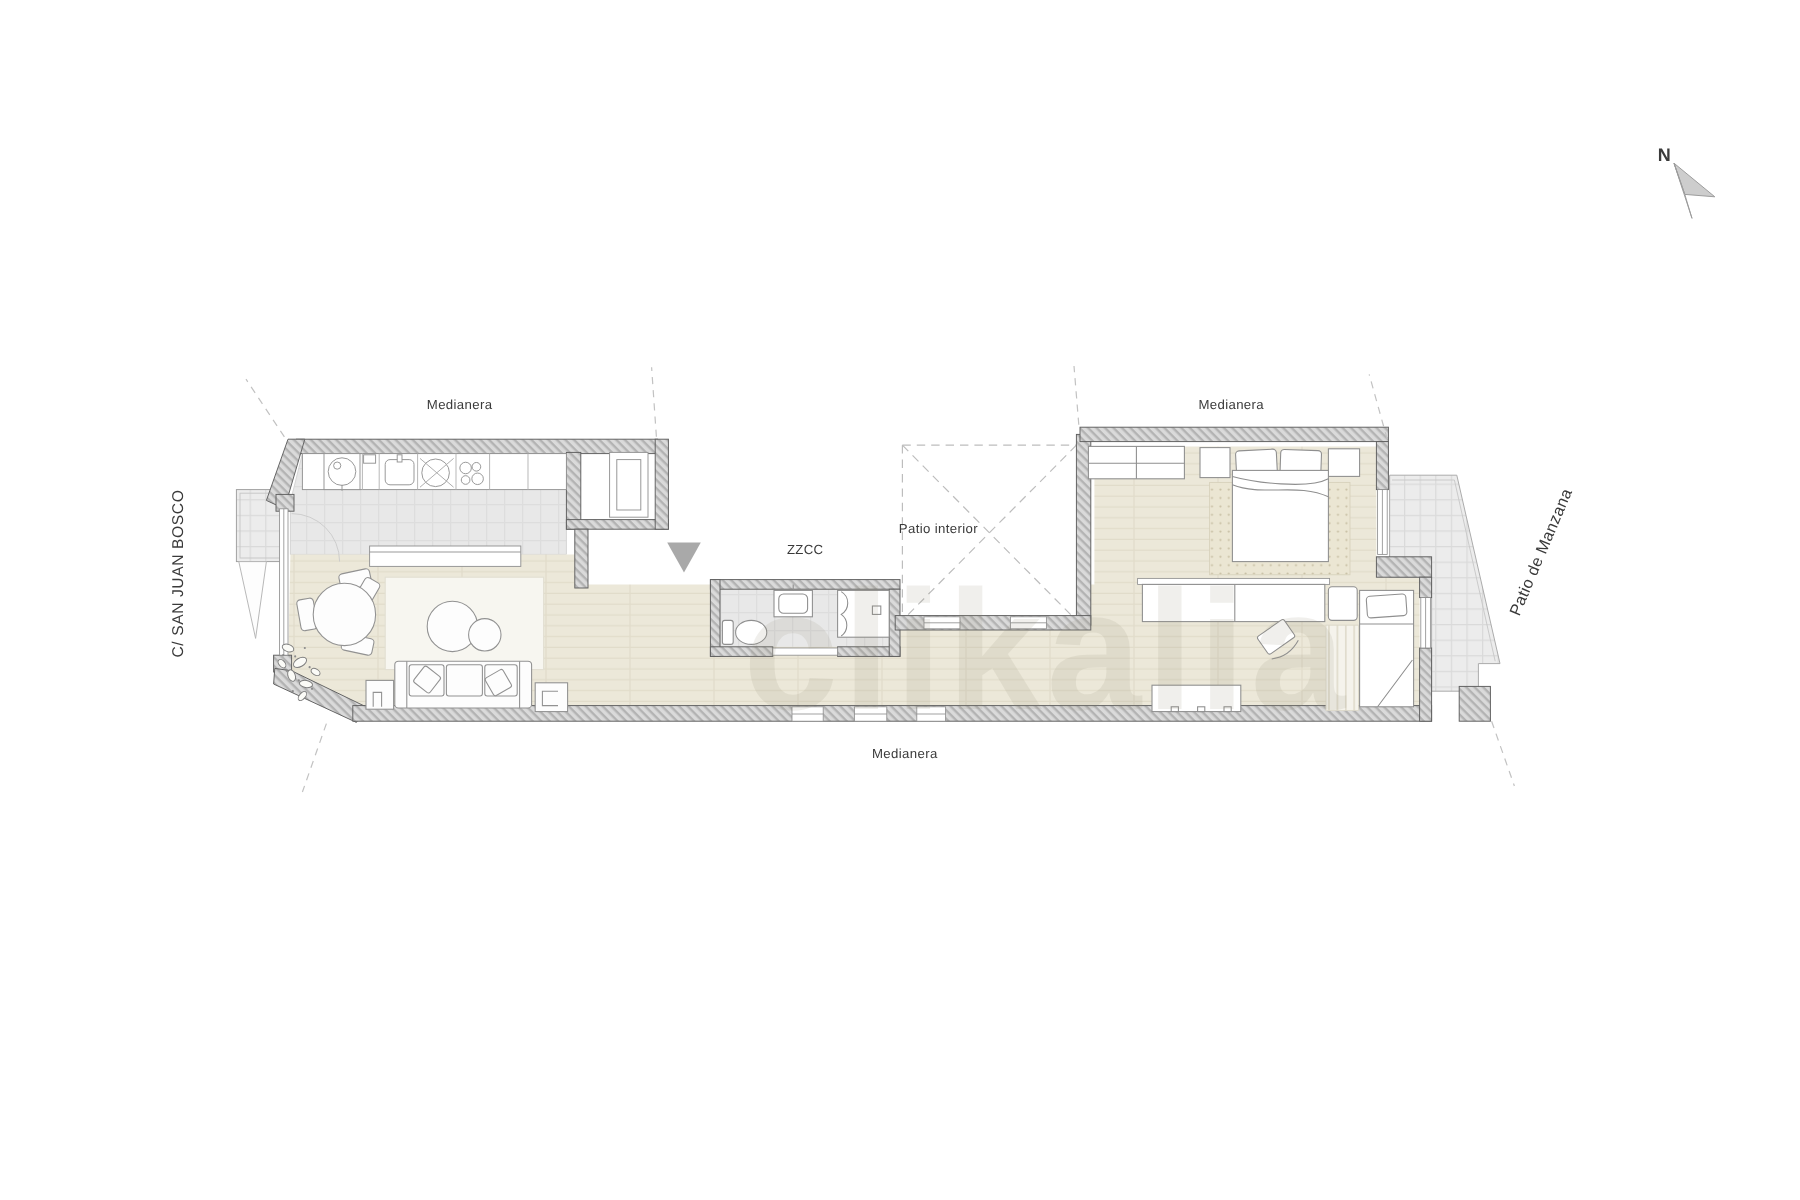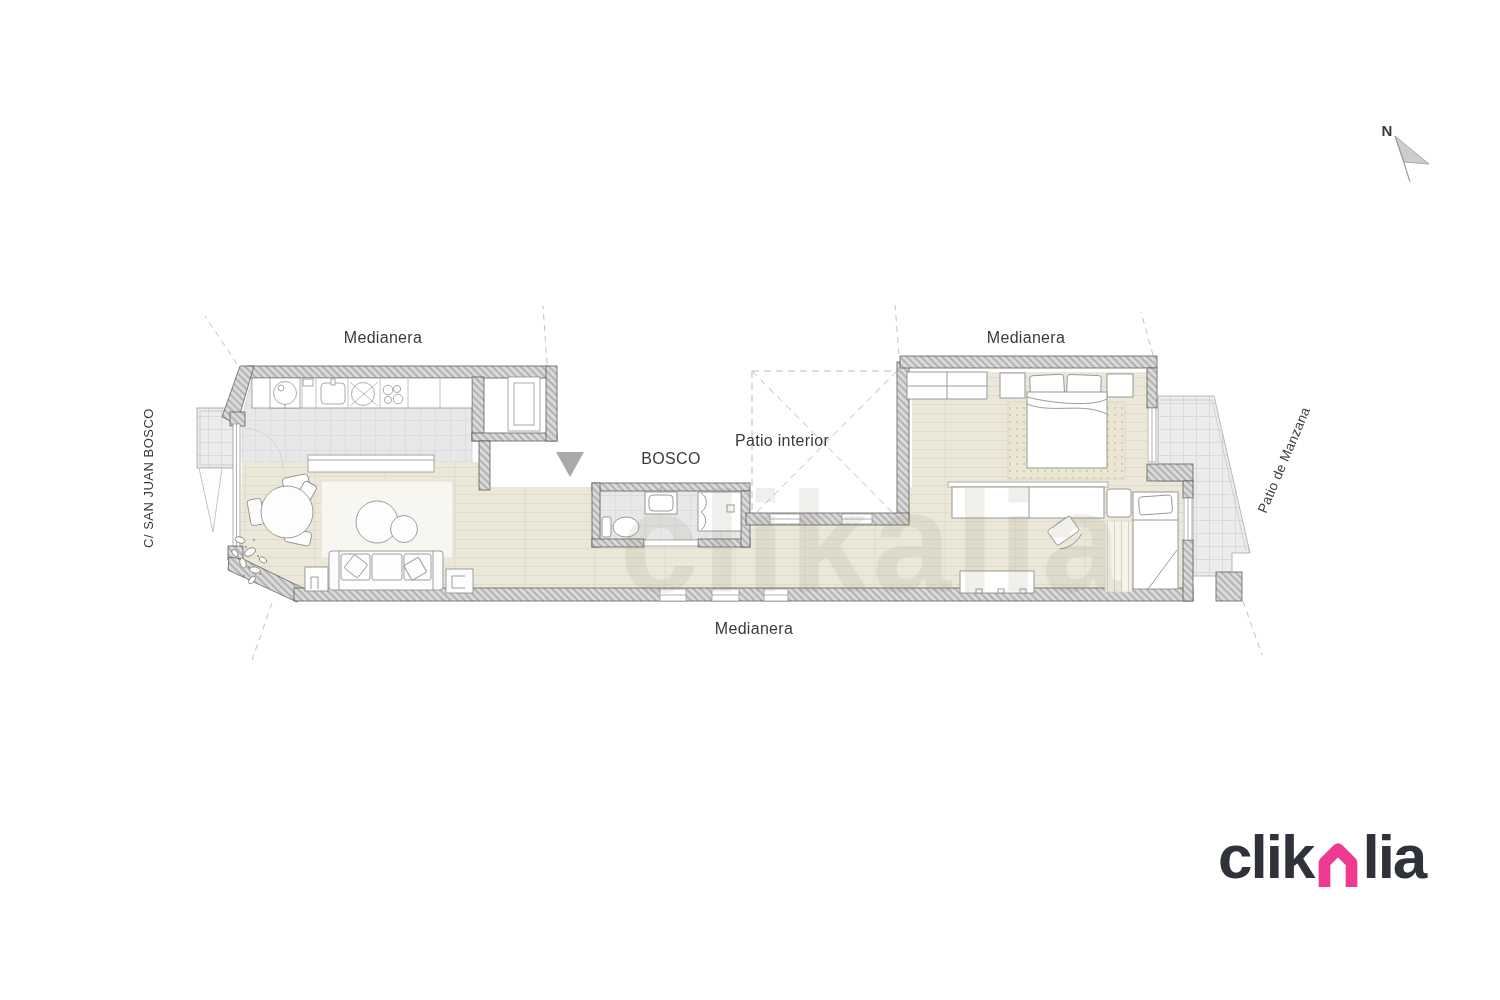--- a/index.html
+++ b/index.html
@@ -1,19 +1,19 @@
 <!DOCTYPE html>
 <html><head>
 <meta charset="utf-8">
 <style>
   html,body{margin:0;padding:0;background:#ffffff;}
   #canvas{position:relative;width:1500px;height:1000px;background:#fff;overflow:hidden;
           font-family:"Liberation Sans",sans-serif;}
   #plan-svg{position:absolute;left:0;top:0;}
-  .lbl{position:absolute;transform:translate(-50%,-50%);color:#3a3a3a;font-size:16px;
+  .lbl{position:absolute;transform:translate(-50%,-50%);color:#3a3a3a;font-size:11px;
        letter-spacing:.3px;white-space:nowrap;}
   .lbl-street{font-size:13px;transform:translate(-50%,-50%) rotate(-90deg);letter-spacing:.5px;}
   .lbl-patio-right{font-size:13.5px;transform:translate(-50%,-50%) rotate(-67deg);}
   .lbl-n{font-size:15px;font-weight:600;}
   #watermark{position:absolute;left:395px;top:472px;width:730px;text-align:right;
              font-size:142px;font-weight:700;letter-spacing:4px;color:#8f8a74;opacity:.13;
              line-height:1;pointer-events:none;}
   #logo{position:absolute;left:1218px;top:826px;display:flex;align-items:flex-end;}
   #logo span{font-size:62px;font-weight:700;letter-spacing:-2px;line-height:1;color:#2f323a;}
   #logo svg{margin:0 3px 1px 4px;}
@@ -290,29 +290,22 @@
 
   <g stroke="#9a9a9a" stroke-width=".8" stroke-linejoin="round">
     <polygon points="1395,136 1429,164 1404,162" fill="#cdcdcd"></polygon>
     <polygon points="1395,136 1404,162 1410,182" fill="#ffffff"></polygon>
   </g>
 </svg>
 
 <div class="lbl" style="left:383px;top:338px">Medianera</div>
 <div class="lbl" style="left:1026px;top:338px">Medianera</div>
 <div class="lbl" style="left:754px;top:629px">Medianera</div>
-<div class="lbl" style="left:671px;top:459px">BOSCO</div>
+<div class="lbl" style="left:671px;top:459px">ZZCC</div>
 <div class="lbl" style="left:782px;top:441px">Patio interior</div>
 <div class="lbl lbl-street" style="left:148px;top:478px">C/ SAN JUAN BOSCO</div>
 <div class="lbl lbl-patio-right" style="left:1284px;top:460px">Patio de Manzana</div>
 <div class="lbl lbl-n" style="left:1387px;top:130px">N</div>
 
 <div id="watermark">clikalia</div>
 
-<div id="logo">
-  <span>clik</span>
-  <svg width="42" height="45" viewBox="0 0 46 50">
-    <path d="M8 50 V23 L23 8 L38 23 V50" fill="none" stroke="#ef3a92" stroke-width="13" stroke-linejoin="round"></path>
-  </svg>
-  <span>lia</span>
+
 </div>
 
-</div>
-
 </body></html>

